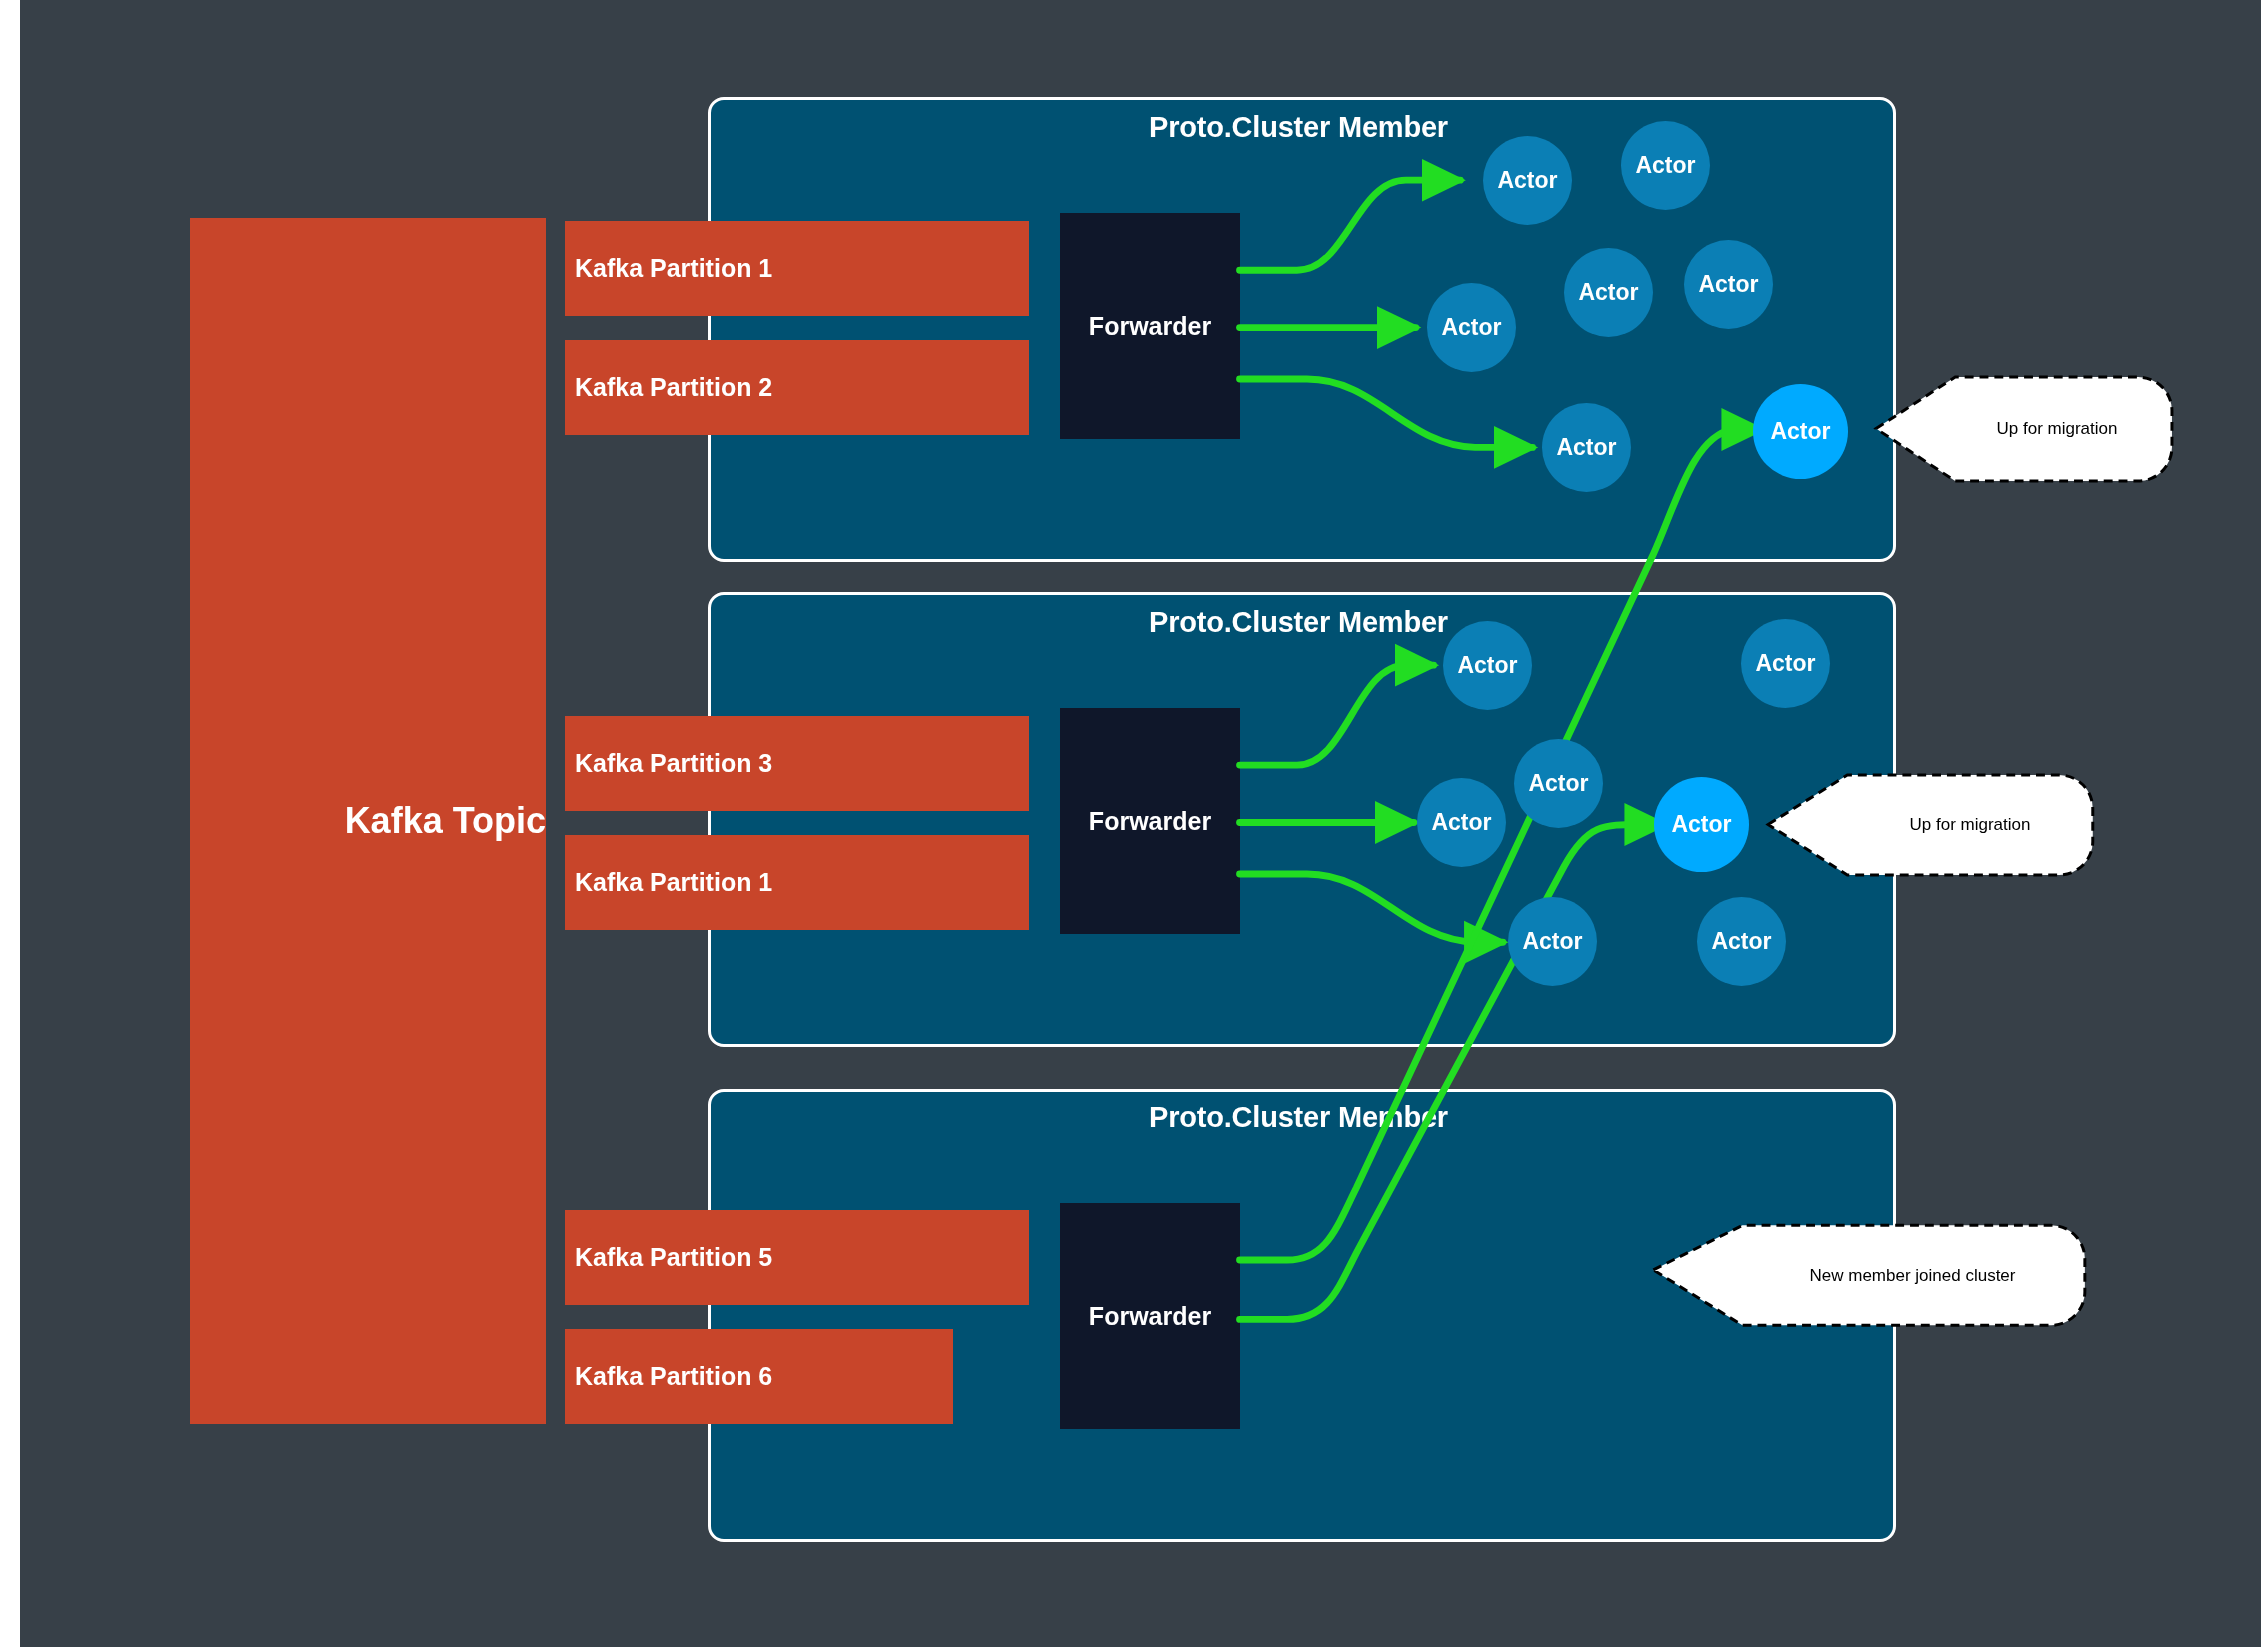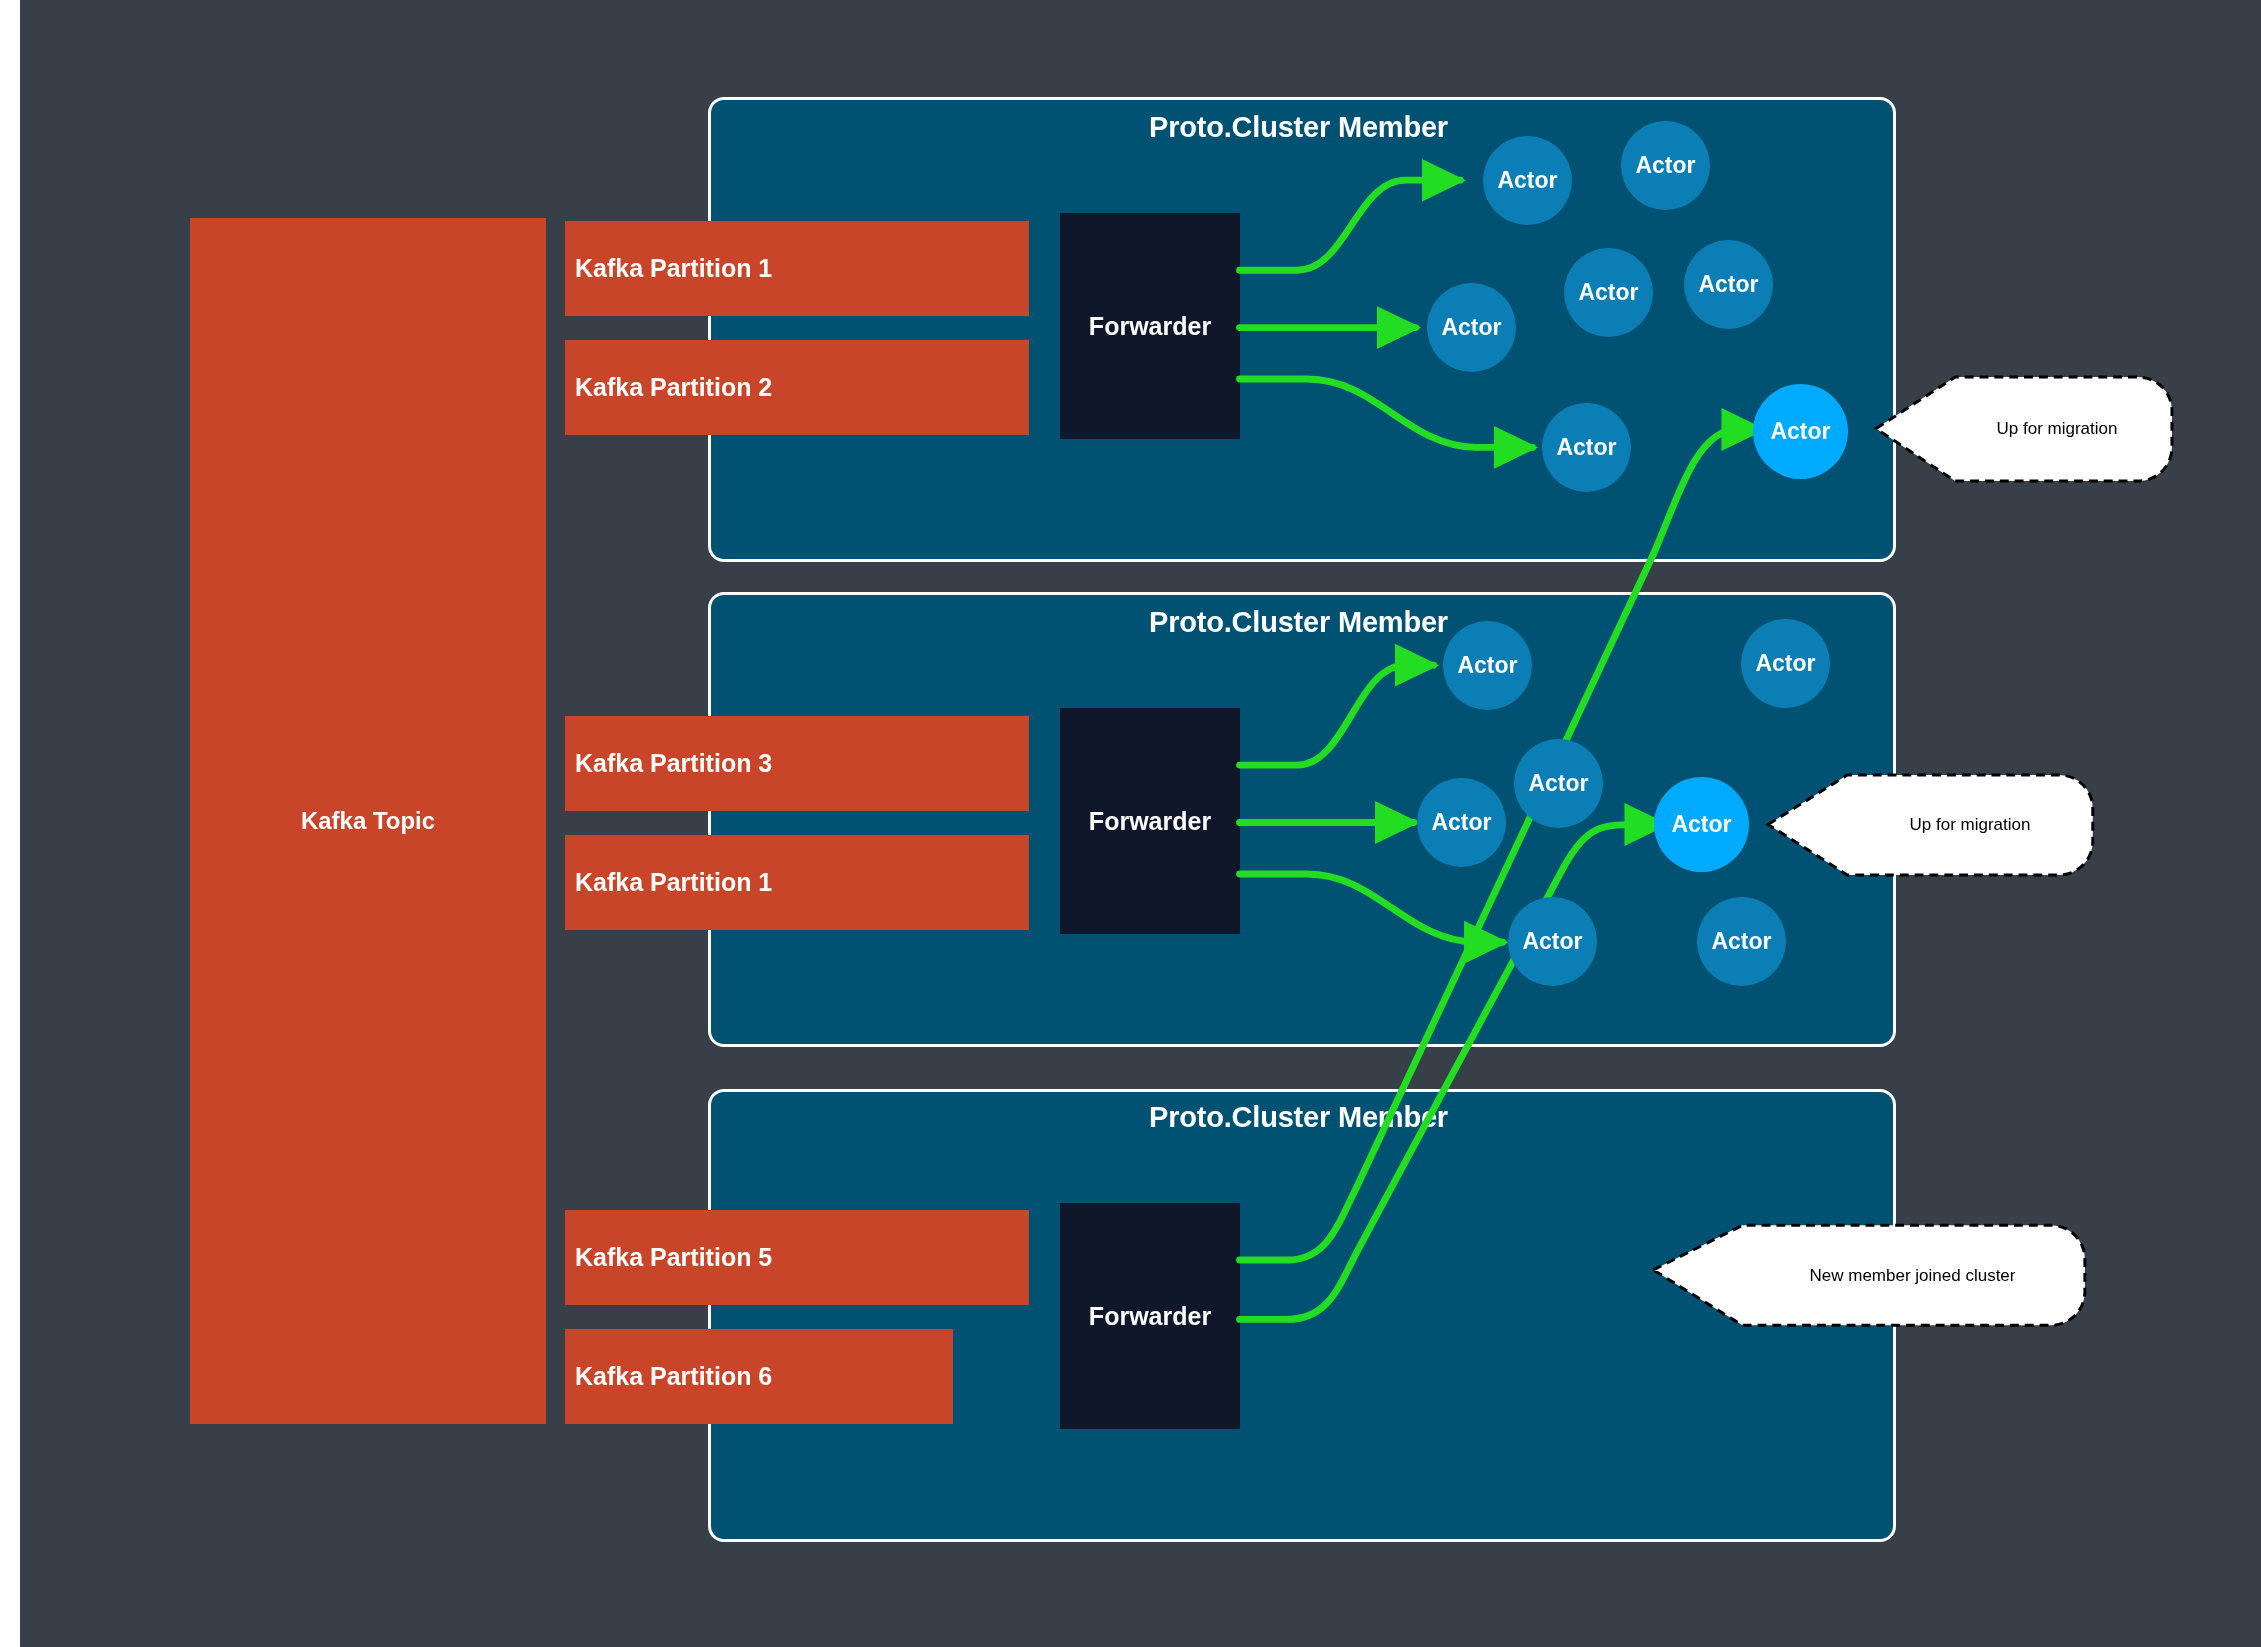--- a/index.html
+++ b/index.html
@@ -45,24 +45,24 @@
     white-space: nowrap;
   }
   
   .kafka-box {
     background: #c8452a;
     display: flex;
     align-items: center;
   }
   .kafka-topic-label {
     width: 100%;
-    text-align: center;
-    color: #ffffff;
-    font-weight: bold;
-    font-size: 24px;
+    text-align: right;
+    color: #ffffff;
+    font-weight: bold;
+    font-size: 36px;
   }
   .partition-label {
     color: #ffffff;
     font-weight: bold;
     font-size: 25px;
     padding-left: 10px;
   }
   
   .forwarder-box {
     background: #0f172a;

